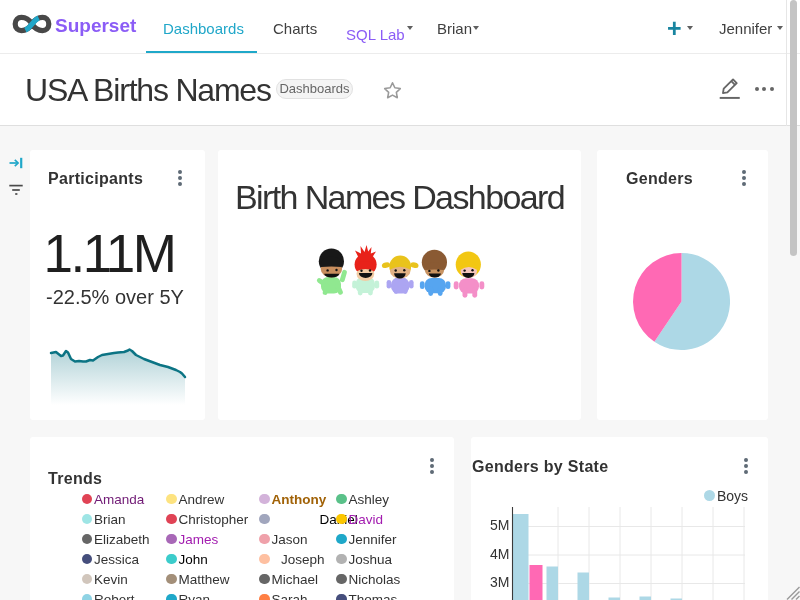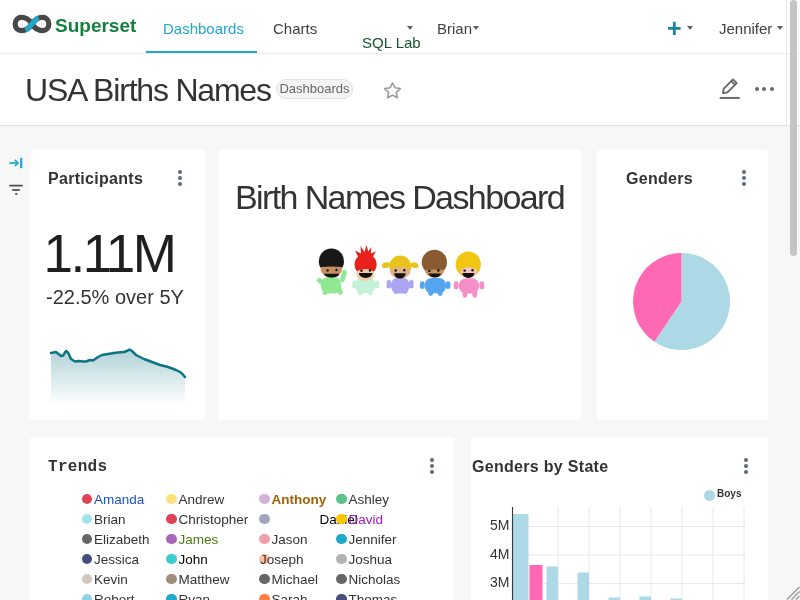--- a/index.html
+++ b/index.html
@@ -12,25 +12,25 @@
   .kebab span { display:block; width:3.8px; height:3.8px; border-radius:50%; background:#5f6b76; margin-bottom:2.4px; }
 </style>
 </head>
 <body>
 
 <div class="abs" style="left:0;top:0;width:800px;height:54px;background:#fff;border-bottom:1px solid #ECECEC;"></div>
 <svg class="abs" style="left:12px;top:14px;" width="40" height="20" viewBox="0 0 40 20">
   <path d="M 3.2,10 C 3.2,1.2 14.5,1.2 20,10 C 25.5,18.8 36.8,18.8 36.8,10 C 36.8,1.2 25.5,1.2 20,10 C 14.5,18.8 3.2,18.8 3.2,10 Z" fill="none" stroke="#484848" stroke-width="5.2"></path>
   <path d="M 13.4,16.2 C 16.4,14.8 18,12.7 20,10 C 22,7.3 23.6,5.2 26.6,3.8" fill="none" stroke="#20A7C9" stroke-width="5.3"></path>
 </svg>
-<div class="abs" style="left:55px;top:14.5px;font-size:19px;font-weight:700;color:#15803d;letter-spacing:0px;">Superset</div>
+<div class="abs" style="left:55px;top:14.5px;font-size:19px;font-weight:700;color:#8b5cf6;letter-spacing:0px;">Superset</div>
 <div class="abs" style="left:163px;top:20.3px;font-size:15px;color:#20A7C9;">Dashboards</div>
 <div class="abs" style="left:146px;top:51.3px;width:111px;height:2.2px;background:#1FA8C9;"></div>
 <div class="abs" style="left:273px;top:20.3px;font-size:15px;color:#404040;">Charts</div>
-<div class="abs" style="left:346px;top:34px;font-size:15px;color:#14532d;margin-left:16px;">SQL Lab</div>
+<div class="abs" style="left:346px;top:26px;font-size:15px;color:#8b5cf6;">SQL Lab</div>
 <div class="abs" style="left:407px;top:25.5px;width:0;height:0;border-left:3.5px solid transparent;border-right:3.5px solid transparent;border-top:4.5px solid #5f5f5f;"></div>
 <div class="abs" style="left:437px;top:20.3px;font-size:15px;color:#404040;">Brian</div>
 <div class="abs" style="left:472.8px;top:25.5px;width:0;height:0;border-left:3.5px solid transparent;border-right:3.5px solid transparent;border-top:4.5px solid #5f5f5f;"></div>
 <div class="abs" style="left:667px;top:14px;font-size:25px;font-weight:700;color:#1985A0;">+</div>
 <div class="abs" style="left:686.5px;top:25.5px;width:0;height:0;border-left:3.5px solid transparent;border-right:3.5px solid transparent;border-top:4.5px solid #5f5f5f;"></div>
 <div class="abs" style="left:719px;top:20.3px;font-size:15px;color:#404040;">Jennifer</div>
 <div class="abs" style="left:776.6px;top:25.5px;width:0;height:0;border-left:3.5px solid transparent;border-right:3.5px solid transparent;border-top:4.5px solid #5f5f5f;"></div>
 
 <div class="abs" style="left:0;top:54px;width:800px;height:72px;background:#fff;border-bottom:1px solid #DFDFDF;"></div>
 <div class="abs" style="left:25px;top:72px;font-size:32px;color:#333;letter-spacing:-1.2px;">USA Births Names</div>
@@ -162,57 +162,57 @@
     <span></span>
     <span></span>
     <span></span>
   </div>
 <svg class="abs" style="left:633px;top:253px;" width="97" height="97" viewBox="0 0 97 97">
   <path d="M48.5,48.5 L48.5,0 A48.5 48.5 0 1 1 21.4,88.7 Z" fill="#ADD8E6"></path>
   <path d="M48.5,48.5 L21.4,88.7 A48.5 48.5 0 0 1 48.5,0 Z" fill="#FF69B4"></path>
 </svg>
 
 <div class="card" style="left:30px;top:437px;width:424px;height:200px;"></div>
-<div class="ctitle" style="left:48px;top:458px;font-family:Liberation Mono, monospace;">Trends</div>
+<div class="ctitle" style="left:48px;top:470px;">Trends</div>
 <div class="kebab" style="left:430px;top:458px;">
     <span></span>
     <span></span>
     <span></span>
   </div>
 <div id="legend">
     <div class="abs" style="left:81.5px;top:493.7px;width:10.6px;height:10.6px;border-radius:50%;background:#E04355"></div>
-<div class="abs" style="left:94.0px;top:491.8px;font-size:13.5px;color:#1d4ed8;">Amanda</div>
+<div class="abs" style="left:94.0px;top:491.8px;font-size:13.5px;color:#701a75;">Amanda</div>
 <div class="abs" style="left:166px;top:493.7px;width:10.6px;height:10.6px;border-radius:50%;background:#FDE380"></div>
 <div class="abs" style="left:178.5px;top:491.8px;font-size:13.5px;color:#333;">Andrew</div>
 <div class="abs" style="left:259px;top:493.7px;width:10.6px;height:10.6px;border-radius:50%;background:#D3B3DA"></div>
 <div class="abs" style="left:271.5px;top:491.8px;font-size:13.5px;color:#a16207;font-weight:bold;">Anthony</div>
 <div class="abs" style="left:336px;top:493.7px;width:10.6px;height:10.6px;border-radius:50%;background:#5AC189"></div>
 <div class="abs" style="left:348.5px;top:491.8px;font-size:13.5px;color:#333;">Ashley</div>
 <div class="abs" style="left:81.5px;top:513.7px;width:10.6px;height:10.6px;border-radius:50%;background:#9EE5E5"></div>
 <div class="abs" style="left:94.0px;top:511.8px;font-size:13.5px;color:#333;">Brian</div>
 <div class="abs" style="left:166px;top:513.7px;width:10.6px;height:10.6px;border-radius:50%;background:#E04355"></div>
 <div class="abs" style="left:178.5px;top:511.8px;font-size:13.5px;color:#333;">Christopher</div>
 <div class="abs" style="left:259px;top:513.7px;width:10.6px;height:10.6px;border-radius:50%;background:#A1A6BD"></div>
 <div class="abs" style="left:271.5px;top:511.8px;font-size:13.5px;color:#000000;padding-left:48px;">Daniel</div>
 <div class="abs" style="left:336px;top:513.7px;width:10.6px;height:10.6px;border-radius:50%;background:#FCC700"></div>
 <div class="abs" style="left:348.5px;top:511.8px;font-size:13.5px;color:#a21caf;">David</div>
 <div class="abs" style="left:81.5px;top:533.7px;width:10.6px;height:10.6px;border-radius:50%;background:#666666"></div>
 <div class="abs" style="left:94.0px;top:531.8px;font-size:13.5px;color:#333;">Elizabeth</div>
 <div class="abs" style="left:166px;top:533.7px;width:10.6px;height:10.6px;border-radius:50%;background:#A868B7"></div>
-<div class="abs" style="left:178.5px;top:531.8px;font-size:13.5px;color:#4d7c0f;">James</div>
+<div class="abs" style="left:178.5px;top:531.8px;font-size:13.5px;color:#a21caf;">James</div>
 <div class="abs" style="left:259px;top:533.7px;width:10.6px;height:10.6px;border-radius:50%;background:#EFA1AA"></div>
 <div class="abs" style="left:271.5px;top:531.8px;font-size:13.5px;color:#333;">Jason</div>
 <div class="abs" style="left:336px;top:533.7px;width:10.6px;height:10.6px;border-radius:50%;background:#1FA8C9"></div>
 <div class="abs" style="left:348.5px;top:531.8px;font-size:13.5px;color:#333;">Jennifer</div>
 <div class="abs" style="left:81.5px;top:553.7px;width:10.6px;height:10.6px;border-radius:50%;background:#454E7C"></div>
 <div class="abs" style="left:94.0px;top:551.8px;font-size:13.5px;color:#333;">Jessica</div>
 <div class="abs" style="left:166px;top:553.7px;width:10.6px;height:10.6px;border-radius:50%;background:#3CCCCB"></div>
 <div class="abs" style="left:178.5px;top:551.8px;font-size:13.5px;color:#000000;">John</div>
 <div class="abs" style="left:259px;top:553.7px;width:10.6px;height:10.6px;border-radius:50%;background:#FEC0A1"></div>
-<div class="abs" style="left:260px;top:551.8px;font-size:13.5px;color:#333;">Joseph</div>
+<div class="abs" style="left:281px;top:551.8px;font-size:13.5px;color:#333;">Joseph</div>
 <div class="abs" style="left:336px;top:553.7px;width:10.6px;height:10.6px;border-radius:50%;background:#B2B2B2"></div>
 <div class="abs" style="left:348.5px;top:551.8px;font-size:13.5px;color:#333;">Joshua</div>
 <div class="abs" style="left:81.5px;top:573.7px;width:10.6px;height:10.6px;border-radius:50%;background:#D1C6BC"></div>
 <div class="abs" style="left:94.0px;top:571.8px;font-size:13.5px;color:#333;">Kevin</div>
 <div class="abs" style="left:166px;top:573.7px;width:10.6px;height:10.6px;border-radius:50%;background:#A38F79"></div>
 <div class="abs" style="left:178.5px;top:571.8px;font-size:13.5px;color:#333;">Matthew</div>
 <div class="abs" style="left:259px;top:573.7px;width:10.6px;height:10.6px;border-radius:50%;background:#666666"></div>
 <div class="abs" style="left:271.5px;top:571.8px;font-size:13.5px;color:#333;">Michael</div>
 <div class="abs" style="left:336px;top:573.7px;width:10.6px;height:10.6px;border-radius:50%;background:#666666"></div>
 <div class="abs" style="left:348.5px;top:571.8px;font-size:13.5px;color:#333;">Nicholas</div>
@@ -227,21 +227,21 @@
   </div>
 
 <div class="card" style="left:471px;top:437px;width:297px;height:200px;"></div>
 <div class="ctitle" style="left:472px;top:458px;text-align:center;">Genders by State</div>
 <div class="kebab" style="left:744px;top:458px;">
     <span></span>
     <span></span>
     <span></span>
   </div>
 <div class="abs" style="left:704px;top:490px;width:11px;height:11px;border-radius:50%;background:#ADD8E6;"></div>
-<div class="abs" style="left:717px;top:488px;font-size:10px;color:#333;font-weight:bold;">Boys</div>
+<div class="abs" style="left:717px;top:488px;font-size:14px;color:#333;">Boys</div>
 <svg class="abs" style="left:480px;top:505px;" width="288" height="95" viewBox="0 0 288 95">
 
   <line x1="32" y1="21.5" x2="265" y2="21.5" stroke="#E8E8E8" stroke-width="1"></line>
   <line x1="32" y1="50" x2="265" y2="50" stroke="#E8E8E8" stroke-width="1"></line>
   <line x1="32" y1="78.5" x2="265" y2="78.5" stroke="#E8E8E8" stroke-width="1"></line>
 
   <line x1="78" y1="2" x2="78" y2="95" stroke="#E8E8E8" stroke-width="1"></line>
   <line x1="109" y1="2" x2="109" y2="95" stroke="#E8E8E8" stroke-width="1"></line>
   <line x1="140" y1="2" x2="140" y2="95" stroke="#E8E8E8" stroke-width="1"></line>
   <line x1="171" y1="2" x2="171" y2="95" stroke="#E8E8E8" stroke-width="1"></line>

